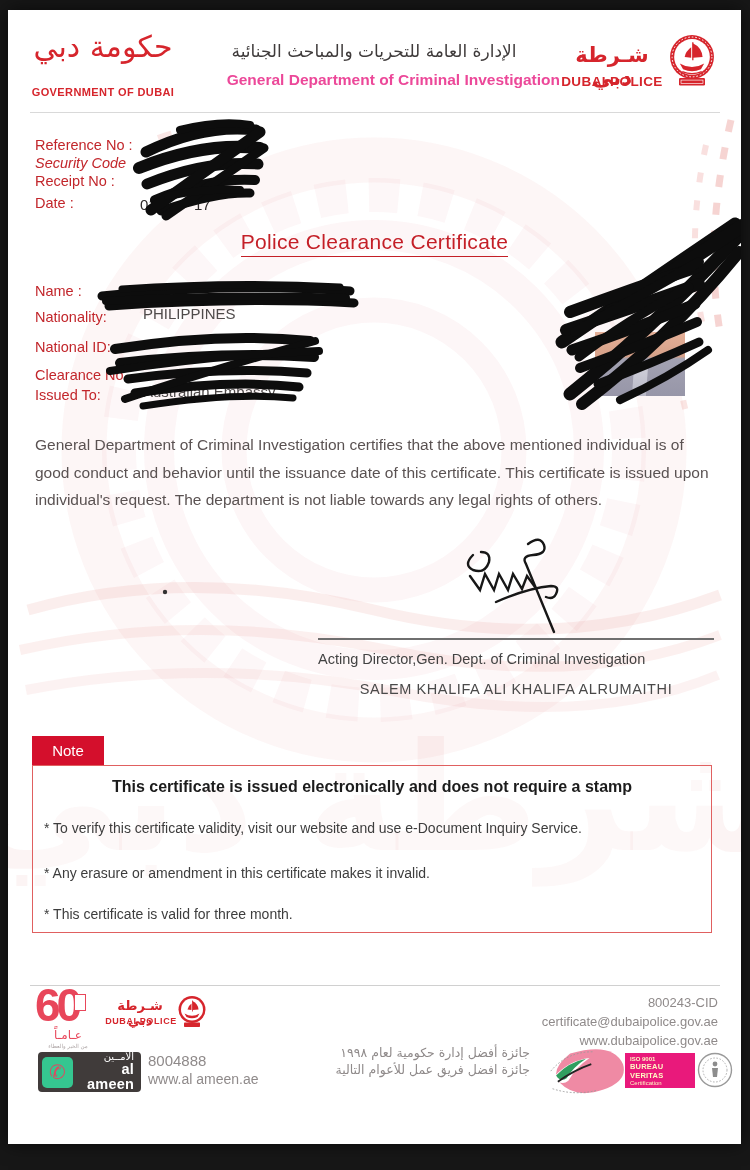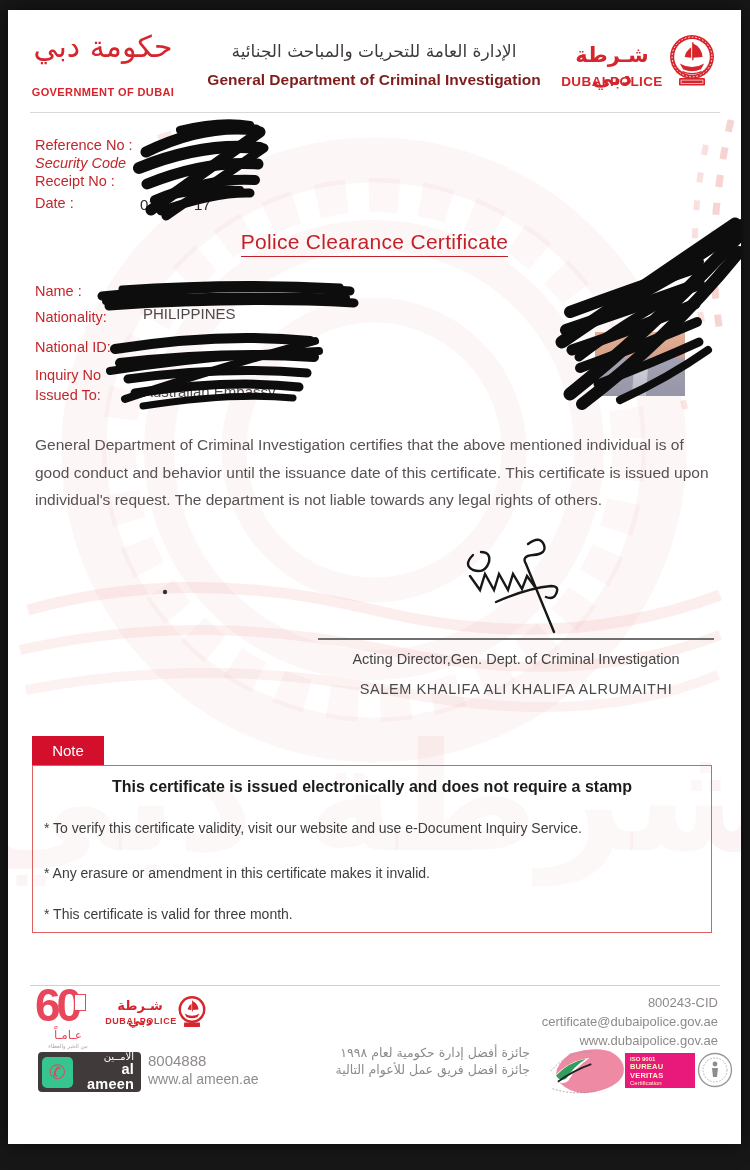--- a/index.html
+++ b/index.html
@@ -12,38 +12,38 @@
     position:absolute;left:8px;top:10px;width:733px;height:1134px;
     background:#ffffff;box-shadow:0 0 18px rgba(0,0,0,.6);
   }
   #doc *{box-sizing:border-box;}
   .abs{position:absolute;}
   .ar{font-family:"DejaVu Sans",sans-serif;direction:rtl;}
   
   .gov-callig{left:20px;top:22px;width:150px;text-align:center;color:#d6252c;font-size:30px;font-weight:normal;line-height:1;}
   .gov-en{left:14px;top:76px;width:162px;text-align:center;color:#d6252c;font-size:11px;font-weight:bold;letter-spacing:.4px;}
   .dept-ar{left:180px;top:31px;width:372px;text-align:center;color:#3f3b3b;font-size:17px;}
-  .dept-en{left:180px;top:61px;width:372px;text-align:center;color:#7f1d1d;font-size:15.5px;font-weight:bold;}
+  .dept-en{left:180px;top:61px;width:372px;text-align:right;color:#ec4899;font-size:15.5px;font-weight:bold;}
   .dp-callig{left:552px;top:34px;width:104px;text-align:center;color:#d6252c;font-size:21px;font-weight:bold;line-height:1.1;}
   .dp-en{left:546px;top:64px;width:116px;text-align:center;color:#d6252c;font-size:13.5px;font-weight:bold;letter-spacing:.4px;}
   .hr{height:1px;background:#d9d9d9;}
   
   .ref{color:#c2262b;font-size:14.5px;font-weight:500;left:27px;}
   .val{color:#4f4a4a;font-size:15px;}
   
   .title-wrap{left:0;top:220px;width:733px;text-align:center;}
   .title{display:inline-block;color:#c41f27;font-size:21px;font-weight:500;letter-spacing:.3px;
     border-bottom:1.5px solid #c41f27;padding-bottom:2px;}
   
   .flabel{color:#c2262b;font-size:14.5px;font-weight:500;left:27px;}
   
   .para{left:27px;top:421px;width:678px;color:#5a5252;font-size:15.5px;line-height:27.5px;}
   
   .sig-line{left:310px;top:628px;width:396px;height:1.5px;background:#6f6f6f;}
-  .dir-title{left:310px;top:641px;width:396px;text-align:center;color:#434343;font-size:14.5px;}
+  .dir-title{left:310px;top:641px;width:396px;text-align:left;color:#434343;font-size:14.5px;}
   .dir-name{left:310px;top:671px;width:396px;text-align:center;color:#4a4a4a;font-size:14.5px;letter-spacing:.6px;}
   
   .note-tab{left:24px;top:726px;width:72px;height:29px;background:#d40f2c;color:#fff;font-size:15px;
     display:flex;align-items:center;justify-content:center;}
   .note-box{left:24px;top:755px;width:680px;height:168px;border:1px solid #e06060;background:rgba(255,255,255,.35);}
   .note-head{left:24px;top:768px;width:680px;text-align:center;color:#1c1c1c;font-size:16px;font-weight:600;}
   .note-item{left:36px;width:650px;color:#3d3d3d;font-size:14px;}
   
   .fgray{color:#8f8a8a;}
   .contact{right:23px;text-align:right;font-size:13px;}
@@ -117,21 +117,21 @@
   <div class="abs val" style="left:186px;top:186px;color:#2e2a2a;text-align:right;">17</div>
 
   <div class="abs title-wrap">
     <span class="title">Police Clearance Certificate</span>
   </div>
 
   <div class="abs flabel" style="top:273px;">Name :</div>
   <div class="abs flabel" style="top:299px;">Nationality:</div>
   <div class="abs val" style="left:135px;top:295px;">PHILIPPINES</div>
   <div class="abs flabel" style="top:329px;">National ID:</div>
-  <div class="abs flabel" style="top:357px;">Inquiry No</div>
+  <div class="abs flabel" style="top:357px;">Clearance No</div>
   <div class="abs flabel" style="top:377px;">Issued To:</div>
   <div class="abs val" style="left:135px;top:373px;">Australian Embassy</div>
 
   <div class="abs" style="left:587px;top:322px;width:90px;height:64px;
               background:linear-gradient(180deg,#e5b098 0%,#d6a189 38%,#a3a2b2 42%,#9796a8 100%);">
     <div style="position:absolute;left:38px;top:34px;width:14px;height:30px;background:linear-gradient(180deg,#cfcfda,#b8b8c6);transform:skewX(-4deg);"></div>
   </div>
 
   <div class="abs para">General Department of Criminal Investigation certifies that the above mentioned individual is of good conduct and behavior until the issuance date of this certificate. This certificate is issued upon individual's request. The department is not liable towards any legal rights of others.</div>
 

